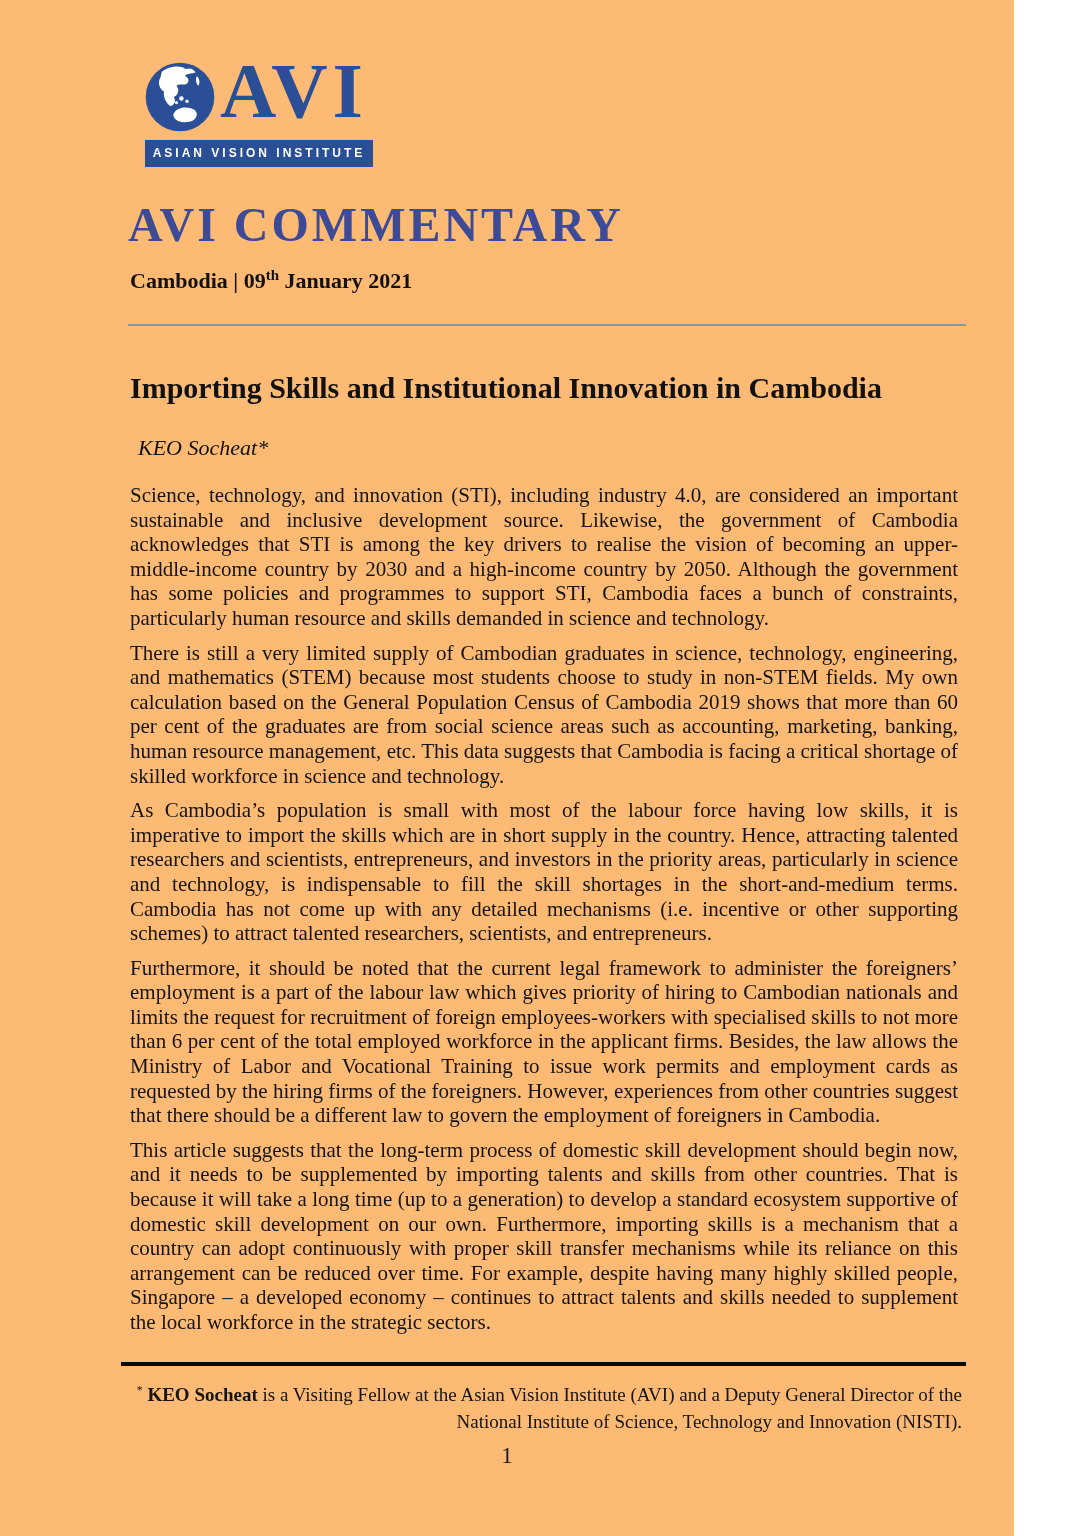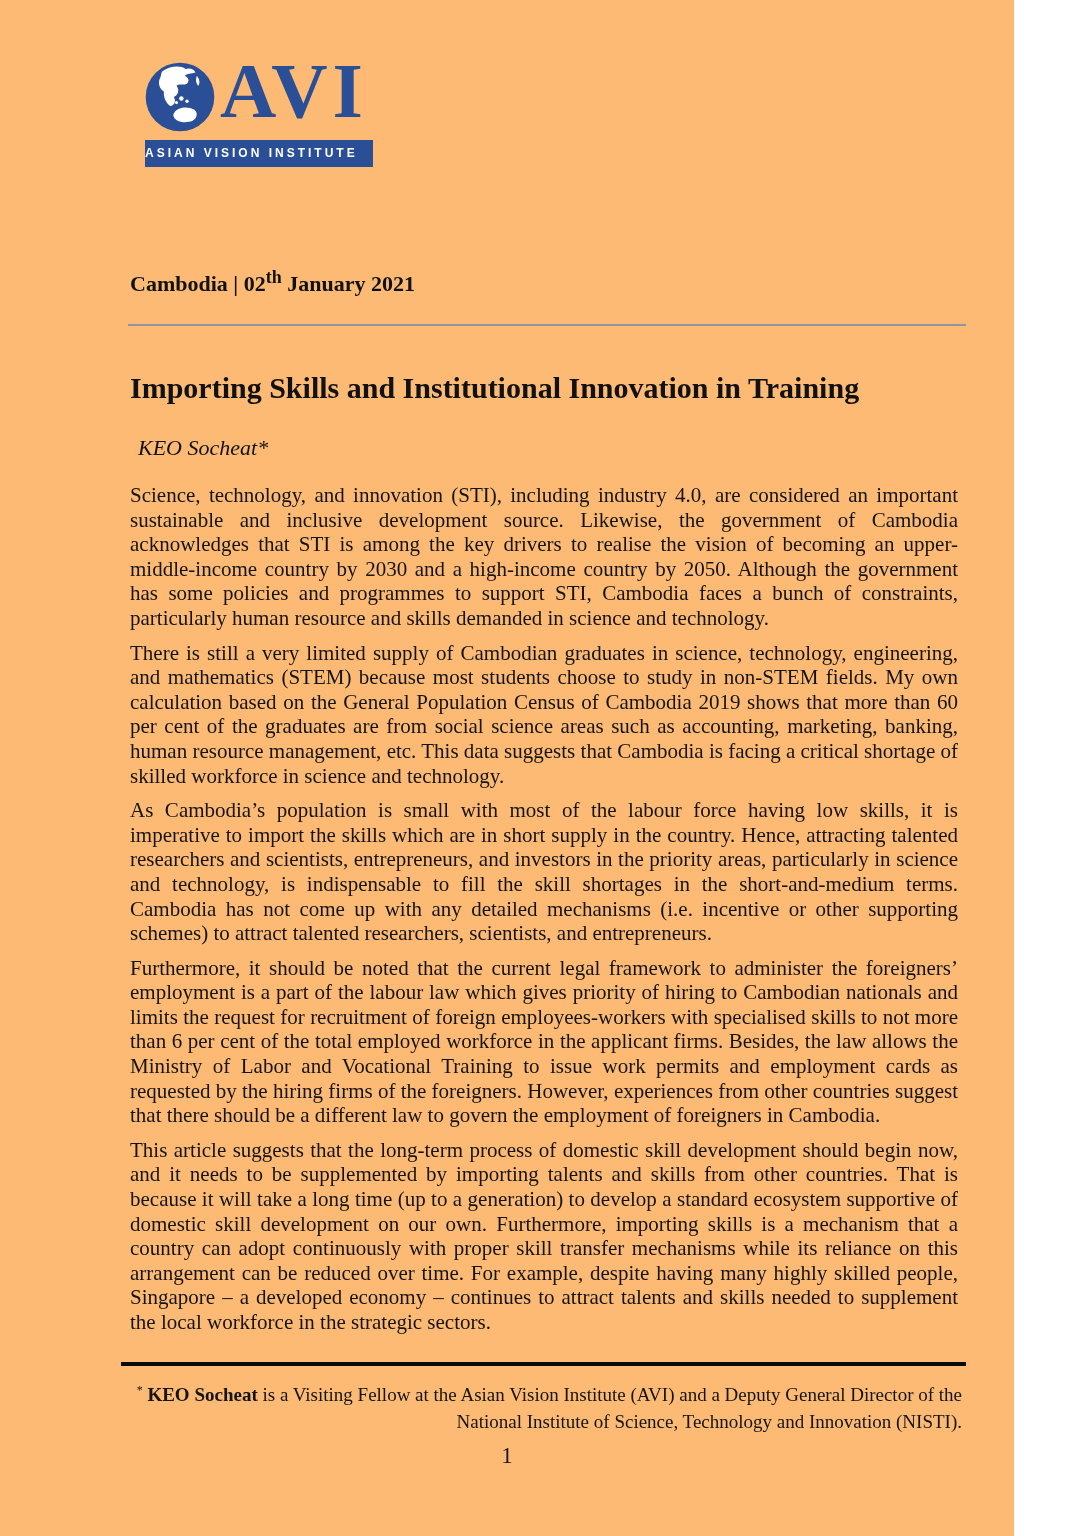--- a/index.html
+++ b/index.html
@@ -39,21 +39,21 @@
   }
   .logo-bar {
     position: absolute;
     left: 145px;
     top: 140px;
     width: 228px;
     height: 27px;
     line-height: 27px;
     background: #2b4f96;
     color: #ffffff;
-    text-align: left;
+    text-align: center;
     font-family: "Liberation Sans", sans-serif;
     font-weight: bold;
     font-size: 12px;
     letter-spacing: 3px;
     white-space: nowrap;
   }
 
   
   .issue {
     position: absolute;
@@ -79,21 +79,21 @@
     white-space: nowrap;
   }
   .dateline {
     position: absolute;
     left: 130px;
     top: 267px;
     font-size: 22px;
     font-weight: bold;
     color: #111111;
   }
-  .dateline sup { font-size: 18px; }
+  .dateline sup { font-size: 15px; }
   .header-rule {
     position: absolute;
     left: 128px;
     top: 324px;
     width: 838px;
     height: 2px;
     background: #9096a1;
   }
 
   
@@ -181,24 +181,25 @@
       <circle cx="45" cy="58" r="2.2" fill="#ffffff"></circle>
 
       <path d="M42 72 C47 64 62 63 70 68 C76 72 75 80 68 84 C58 88 46 86 42 80
                C40 77 40 74 42 72 Z" fill="#ffffff"></path>
     </svg>
   </span>
   <span class="avi-acronym">AVI</span>
   <div class="logo-bar">ASIAN VISION INSTITUTE</div>
 
 
-  <div class="dateline"><span>Cambodia | 02</span><sup>th</sup><span> January 2021</span></div>
+  <h1 class="series">AVI COMMENTARY</h1>
+  <div class="dateline"><span>Cambodia | 09</span><sup>th</sup><span> January 2021</span></div>
   <div class="header-rule"></div>
 
-  <h2 class="article-title">Importing Skills and Institutional Innovation in Training</h2>
+  <h2 class="article-title">Importing Skills and Institutional Innovation in Cambodia</h2>
   <div class="author">KEO Socheat*</div>
 
   <div class="body-text">
     <p>Science, technology, and innovation (STI), including industry 4.0, are considered an important sustainable and inclusive development source. Likewise, the government of Cambodia acknowledges that STI is among the key drivers to realise the vision of becoming an upper-middle-income country by 2030 and a high-income country by 2050. Although the government has some policies and programmes to support STI, Cambodia faces a bunch of constraints, particularly human resource and skills demanded in science and technology.</p>
     <p>There is still a very limited supply of Cambodian graduates in science, technology, engineering, and mathematics (STEM) because most students choose to study in non-STEM fields. My own calculation based on the General Population Census of Cambodia 2019 shows that more than 60 per cent of the graduates are from social science areas such as accounting, marketing, banking, human resource management, etc. This data suggests that Cambodia is facing a critical shortage of skilled workforce in science and technology.</p>
     <p>As Cambodia’s population is small with most of the labour force having low skills, it is imperative to import the skills which are in short supply in the country. Hence, attracting talented researchers and scientists, entrepreneurs, and investors in the priority areas, particularly in science and technology, is indispensable to fill the skill shortages in the short-and-medium terms. Cambodia has not come up with any detailed mechanisms (i.e. incentive or other supporting schemes) to attract talented researchers, scientists, and entrepreneurs.</p>
     <p>Furthermore, it should be noted that the current legal framework to administer the foreigners’ employment is a part of the labour law which gives priority of hiring to Cambodian nationals and limits the request for recruitment of foreign employees-workers with specialised skills to not more than 6 per cent of the total employed workforce in the applicant firms. Besides, the law allows the Ministry of Labor and Vocational Training to issue work permits and employment cards as requested by the hiring firms of the foreigners. However, experiences from other countries suggest that there should be a different law to govern the employment of foreigners in Cambodia.</p>
     <p>This article suggests that the long-term process of domestic skill development should begin now, and it needs to be supplemented by importing talents and skills from other countries. That is because it will take a long time (up to a generation) to develop a standard ecosystem supportive of domestic skill development on our own. Furthermore, importing skills is a mechanism that a country can adopt continuously with proper skill transfer mechanisms while its reliance on this arrangement can be reduced over time. For example, despite having many highly skilled people, Singapore – a developed economy – continues to attract talents and skills needed to supplement the local workforce in the strategic sectors.</p>
   </div>
 

